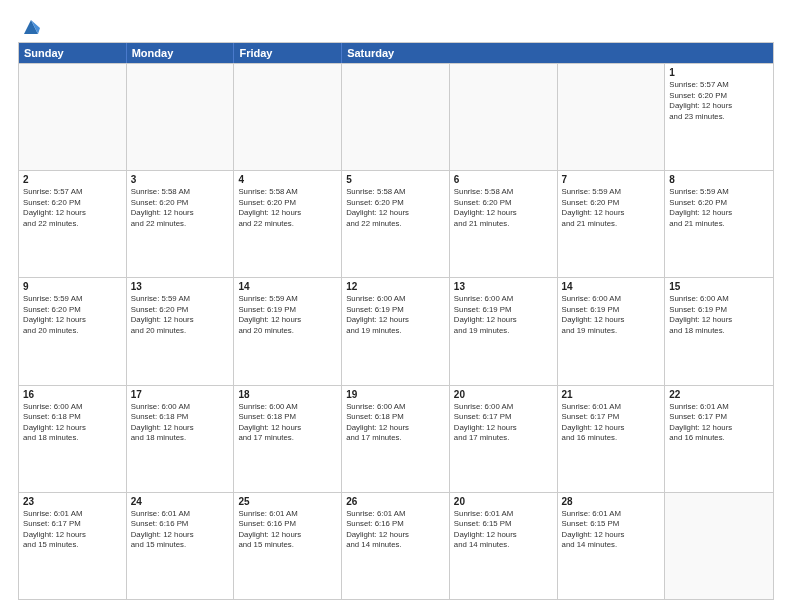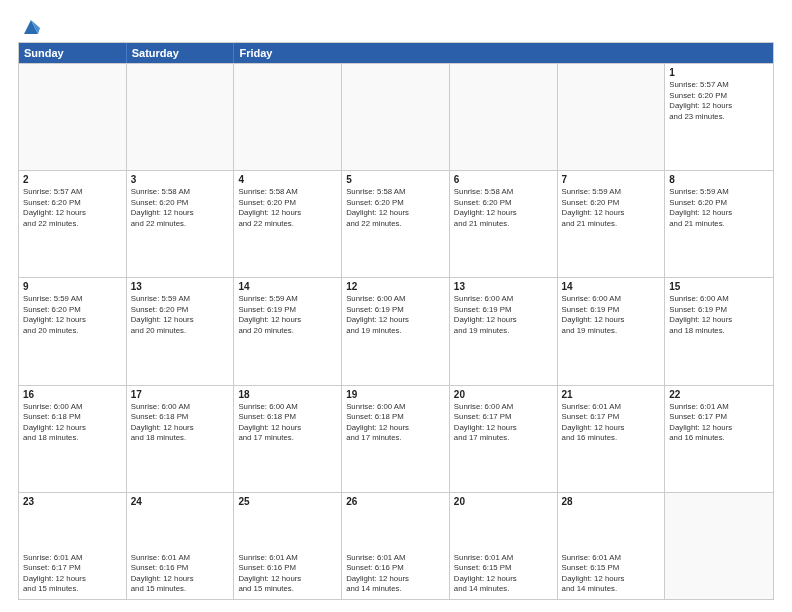--- a/index.html
+++ b/index.html
@@ -105,21 +105,20 @@
       margin-bottom: 2px;
       color: #222;
     }
     .day-info {
       font-size: 7.8px;
       color: #333;
       line-height: 1.35;
     }
     .cal-row:last-child .cal-cell {
       border-bottom: none;
-      gap: 44px;
     }
   </style>
 </head>
 <body>
 
 <div class="page">
   <div class="header">
     <div class="logo">
       <div class="logo-text">
         <span class="logo-general"></span>
@@ -132,22 +131,23 @@
     </div>
     <div class="title-block">
       <div class="month-title"></div>
       <div class="subtitle"></div>
     </div>
   </div>
 
   <div class="calendar">
     <div class="cal-header">
     <div class="cal-header-cell">Sunday</div>
+        <div class="cal-header-cell">Monday</div>
+        <div class="cal-header-cell">Friday</div>
         <div class="cal-header-cell">Saturday</div>
-        <div class="cal-header-cell">Friday</div>
       </div>
     <div class="cal-body">
     <div class="cal-row">
           <div class="cal-cell empty"></div>
           <div class="cal-cell empty"></div>
           <div class="cal-cell empty"></div>
           <div class="cal-cell empty"></div>
           <div class="cal-cell empty"></div>
           <div class="cal-cell empty"></div>
           <div class="cal-cell">

